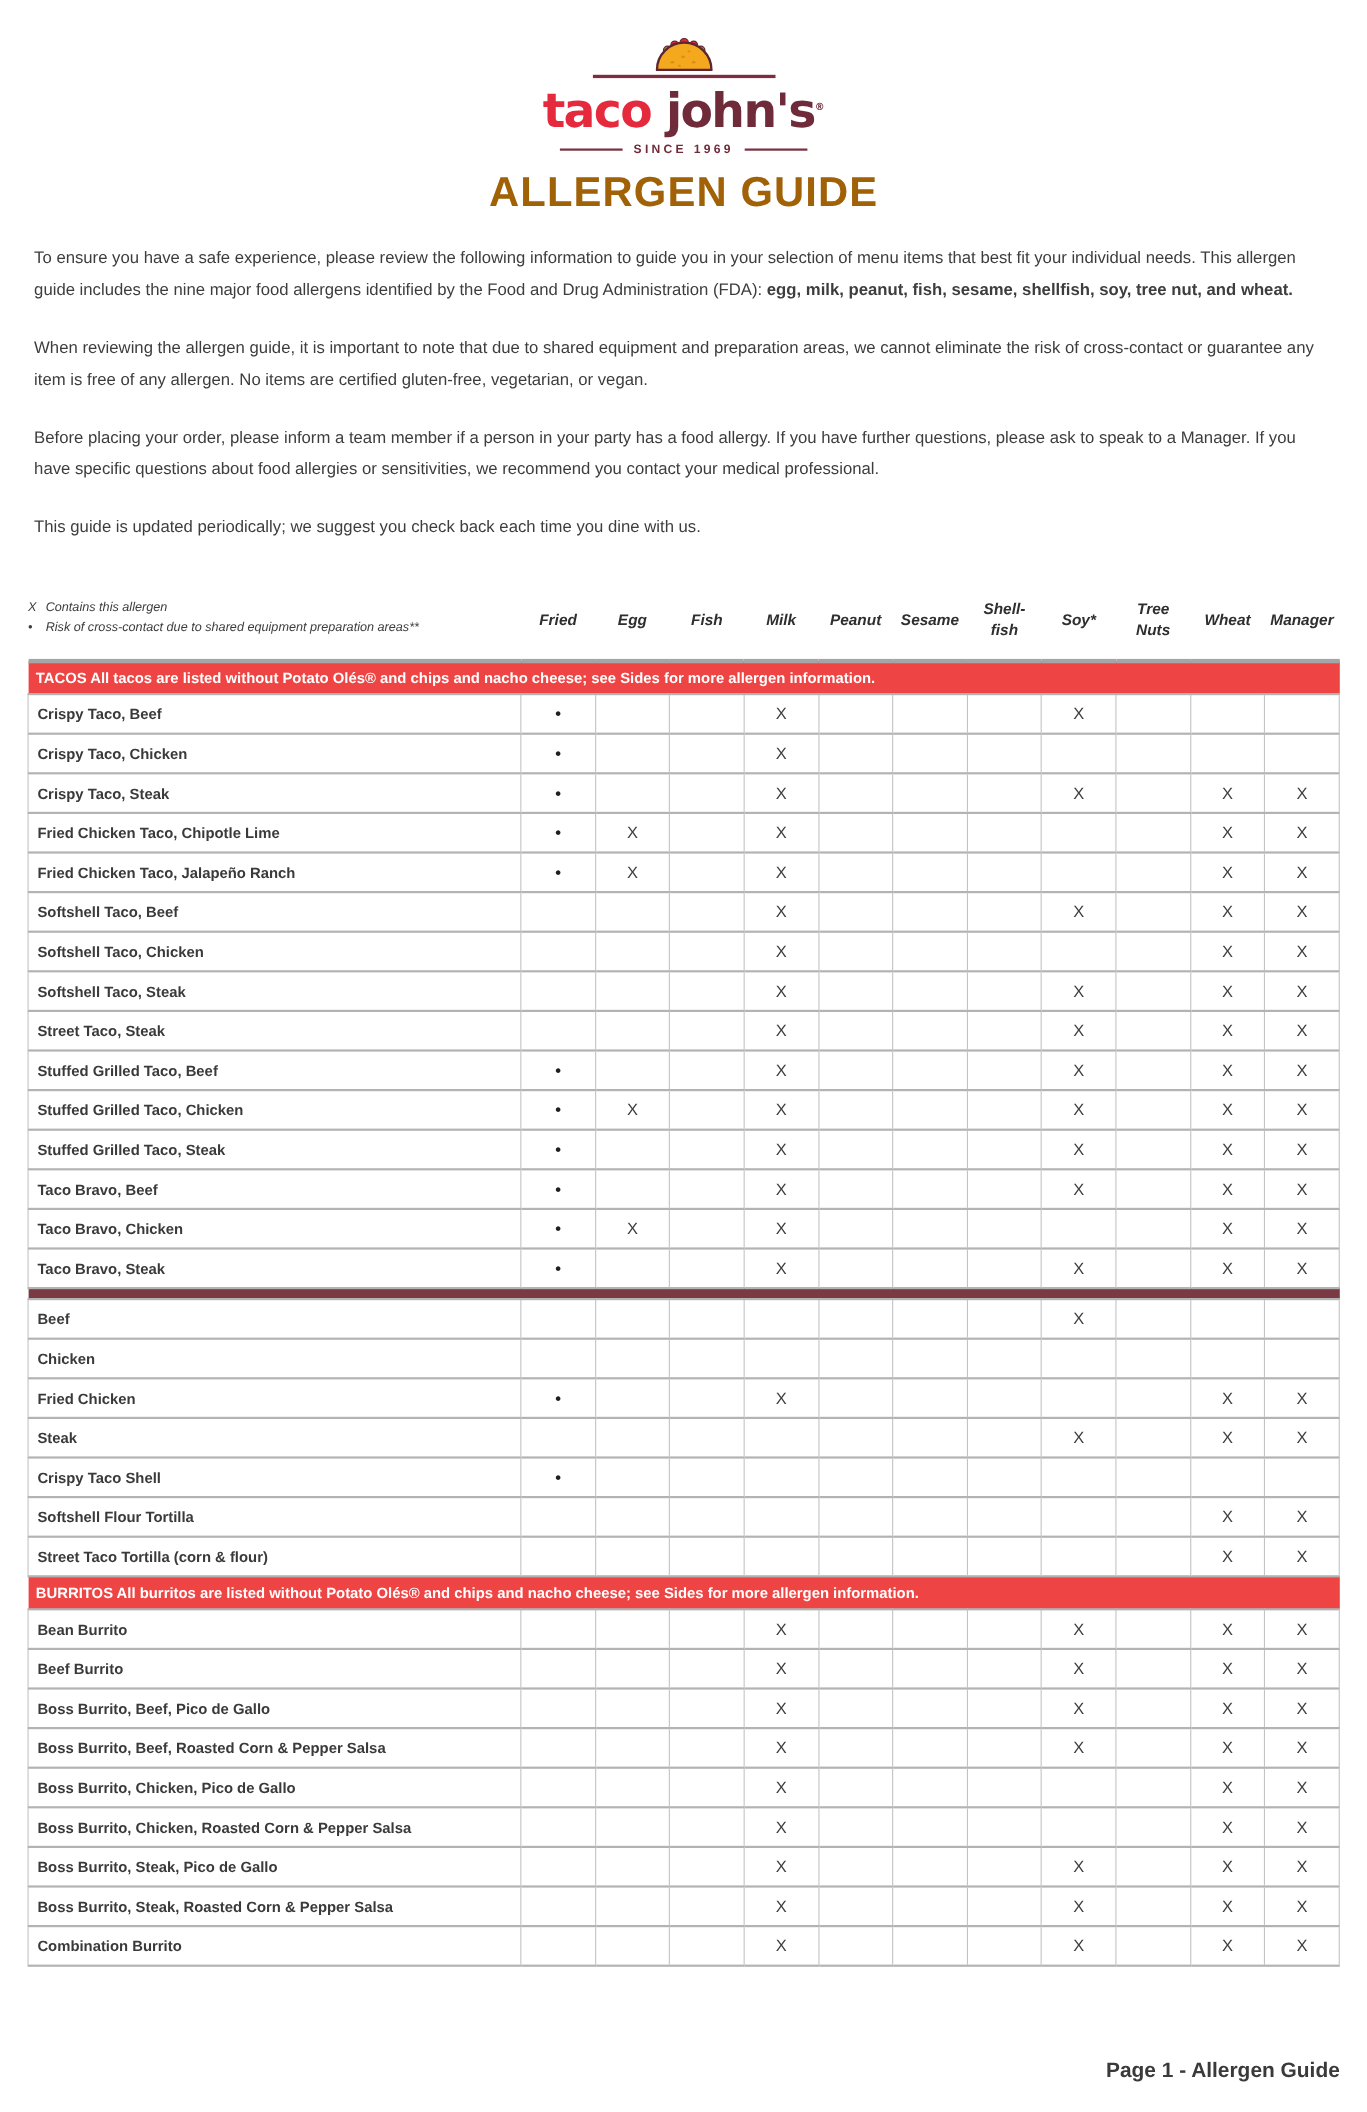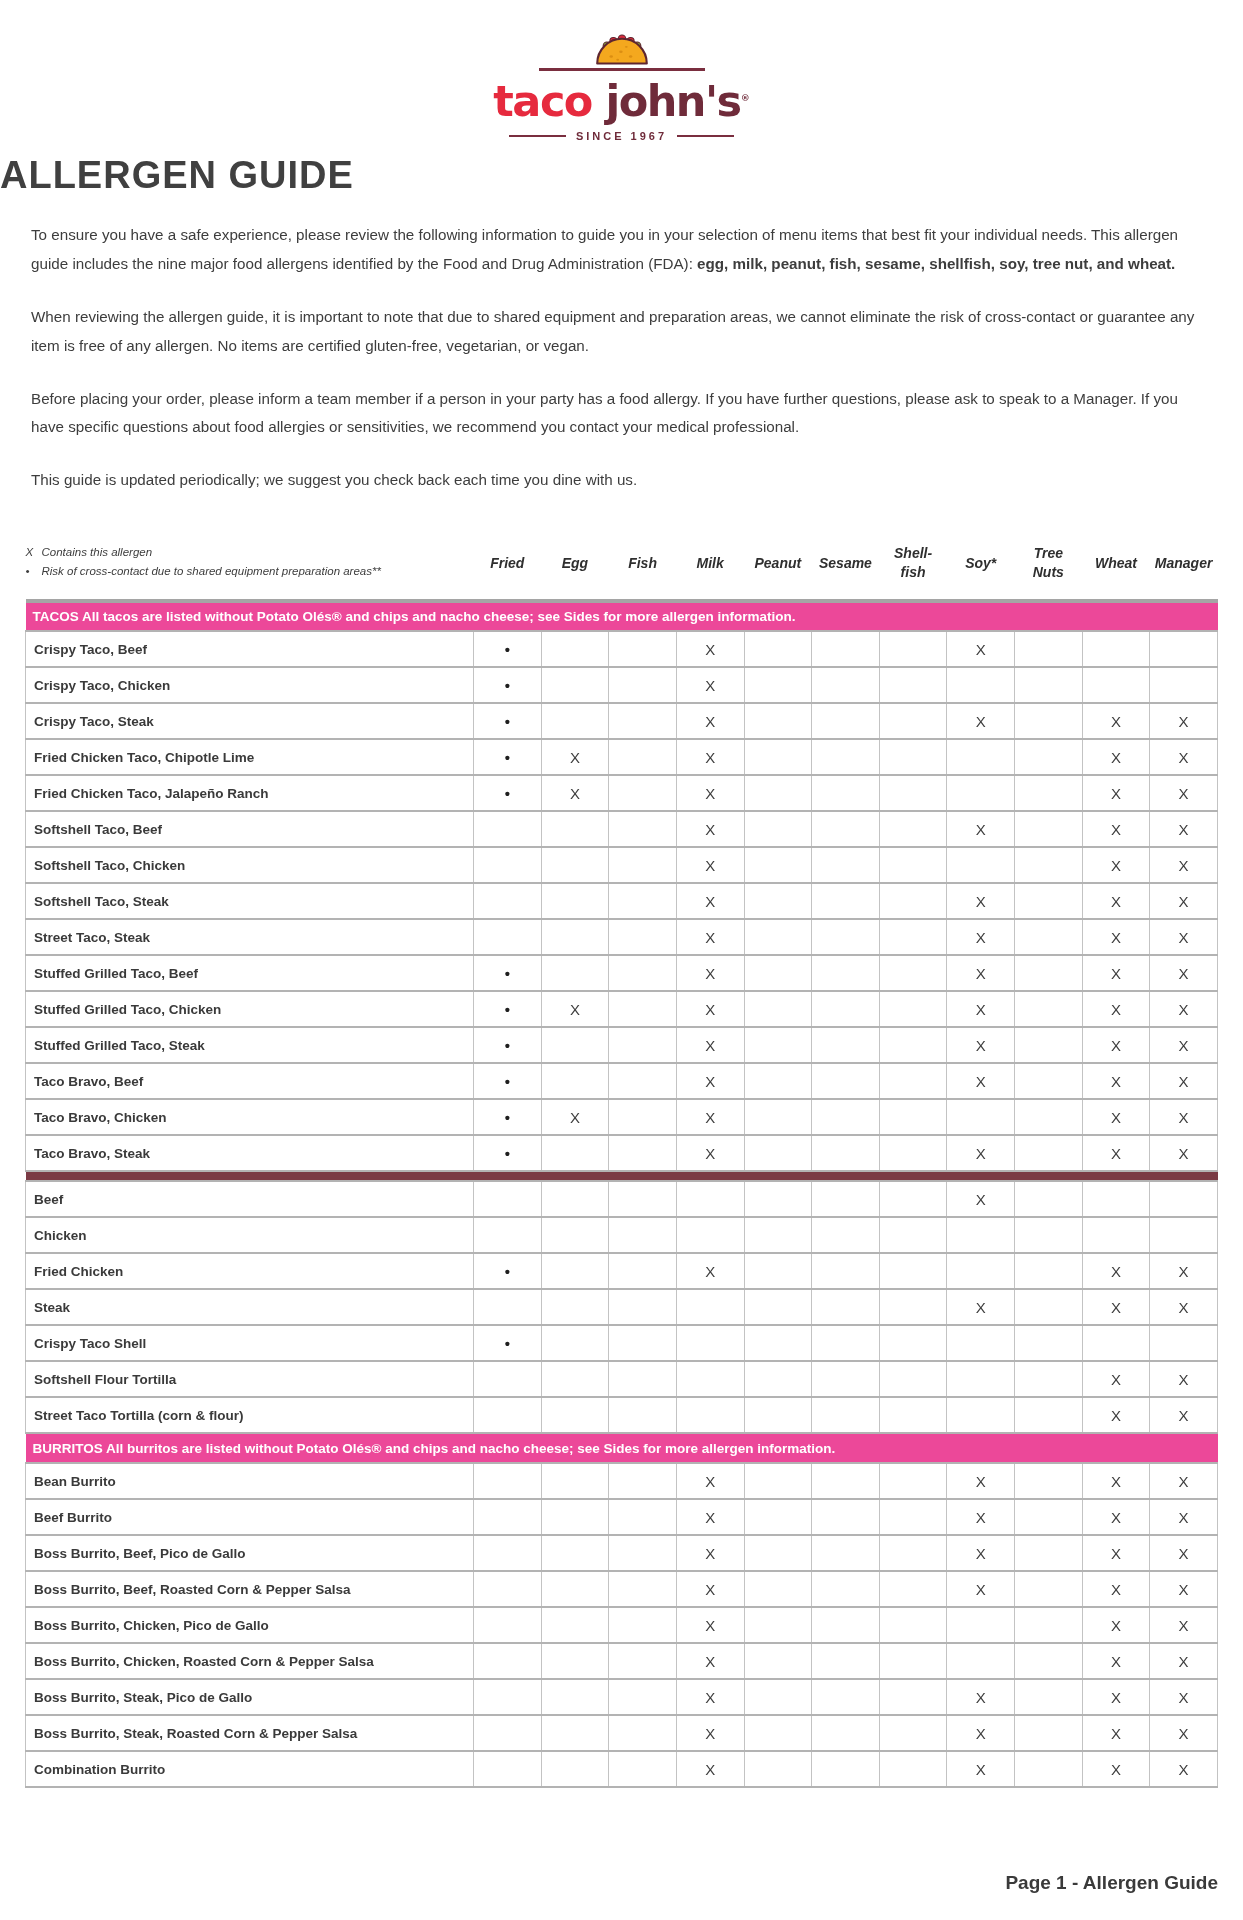--- a/index.html
+++ b/index.html
@@ -25,22 +25,22 @@
   }
   .brand-red { color: #e62a3e; }
   .brand-maroon { color: #6f2b3a; }
   .tm-mark { font-size: 9px; vertical-align: super; color: #6f2b3a; letter-spacing: 0; }
   .since-row { margin-top: 7px; display: flex; justify-content: center; align-items: center; gap: 10px; }
   .since-line { width: 57px; height: 2px; background: #7a2e3f; }
   .since-text { font-size: 11px; font-weight: 700; letter-spacing: 3px; color: #6f2b3a; }
 
   
   .page-title {
-    margin-top: 12px; text-align: left;
-    font-size: 38px; font-weight: 700; letter-spacing: 1px; color: #404040;
+    margin-top: 12px; text-align: center;
+    font-size: 38px; font-weight: 700; letter-spacing: 1px; color: #a16207;
   }
 
   
   .intro { margin: 24px 31px 0 31px; font-size: 15.2px; line-height: 1.9; color: #3d3d3d; }
   .intro p { margin-bottom: 24px; }
   .intro p:last-child { margin-bottom: 0; }
   .intro b { font-weight: 700; }
 
   
   table.allergen {
@@ -64,21 +64,21 @@
   tr.data-row { height: 36px; }
   td.name-cell {
     text-align: left; padding-left: 8px;
     font-size: 13.5px; font-weight: 700; color: #3a3a3a;
   }
   td.mark-cell { text-align: center; }
   .mark-x { font-size: 15px; color: #3f3f3f; font-weight: 400; }
   .mark-dot { font-size: 15px; color: #1f1f1f; font-weight: 700; }
   tr.band { height: 30px; }
   tr.band td {
-    background: #ec4899; color: #ffffff;
+    background: #ef4444; color: #ffffff;
     font-size: 13.5px; font-weight: 700;
     padding-left: 7px; text-align: left;
     border-left: none; border-right: none;
   }
   tbody tr:first-child td { border-top: 4px solid #a5a5a5; }
   tr.divider-row { height: 10px; }
   tr.divider-row td { background: #7a3a44; border-left: none; border-right: none; padding: 0; }
 
   
   .page-footer {
@@ -107,21 +107,21 @@
         <ellipse cx="32" cy="44" rx="3.2" ry="2.2" fill="#db8e12"></ellipse>
         <ellipse cx="50" cy="35" rx="3.2" ry="2.2" fill="#db8e12"></ellipse>
         <ellipse cx="68" cy="44" rx="3.2" ry="2.2" fill="#db8e12"></ellipse>
         <ellipse cx="44" cy="50" rx="2.6" ry="1.8" fill="#db8e12"></ellipse>
         <ellipse cx="60" cy="26" rx="2.6" ry="1.8" fill="#db8e12"></ellipse>
       </svg>
     </div>
     <div class="wordmark"><span class="brand-red">taco</span> <span class="brand-maroon">john's</span><span class="tm-mark">®</span></div>
     <div class="since-row">
       <span class="since-line"></span>
-      <span class="since-text">SINCE 1967</span>
+      <span class="since-text">SINCE 1969</span>
       <span class="since-line"></span>
     </div>
   </div>
 
   <div class="page-title">ALLERGEN GUIDE</div>
 
   <div class="intro">
     <p><span>To ensure you have a safe experience, please review the following information to guide you in your selection of menu items that best fit your individual needs. This allergen guide includes the nine major food allergens identified by the Food and Drug Administration (FDA): </span><b>egg, milk, peanut, fish, sesame, shellfish, soy, tree nut, and wheat.</b></p>
     <p>When reviewing the allergen guide, it is important to note that due to shared equipment and preparation areas, we cannot eliminate the risk of cross-contact or guarantee any item is free of any allergen. No items are certified gluten-free, vegetarian, or vegan.</p>
     <p>Before placing your order, please inform a team member if a person in your party has a food allergy. If you have further questions, please ask to speak to a Manager. If you have specific questions about food allergies or sensitivities, we recommend you contact your medical professional.</p>

